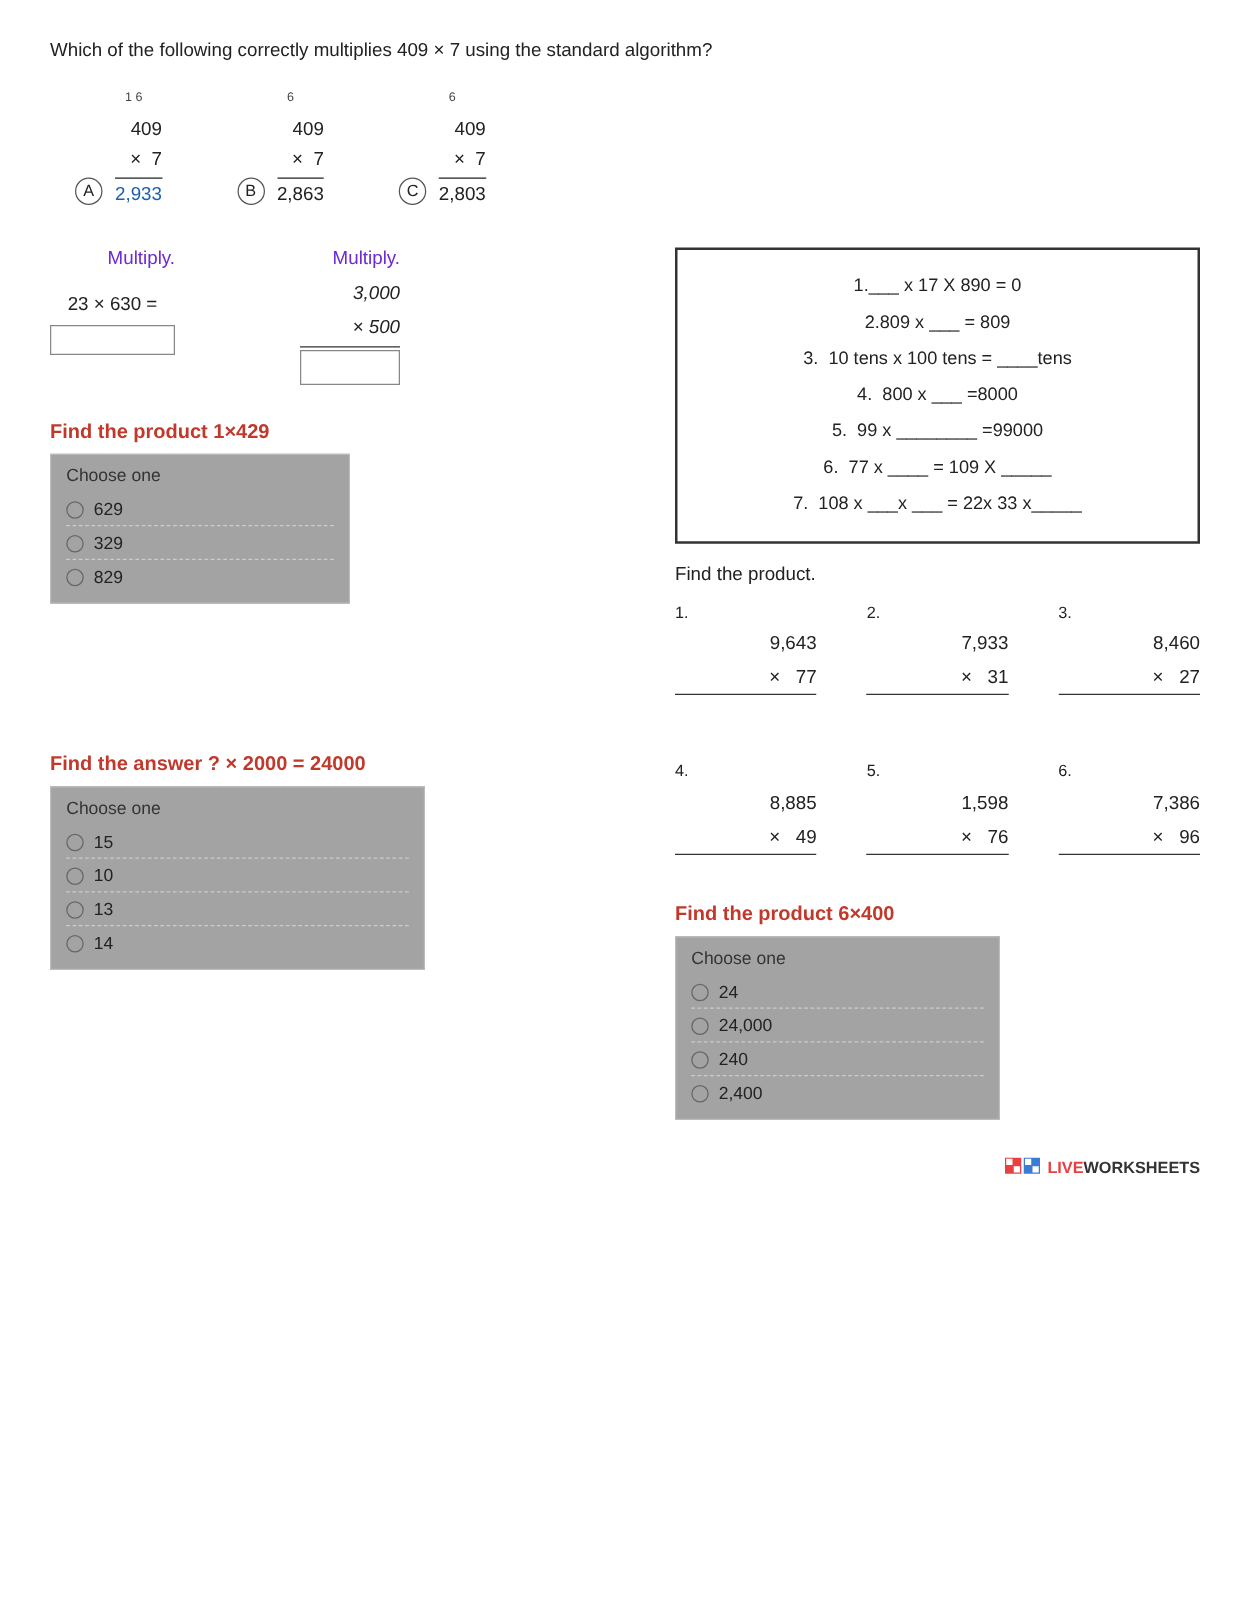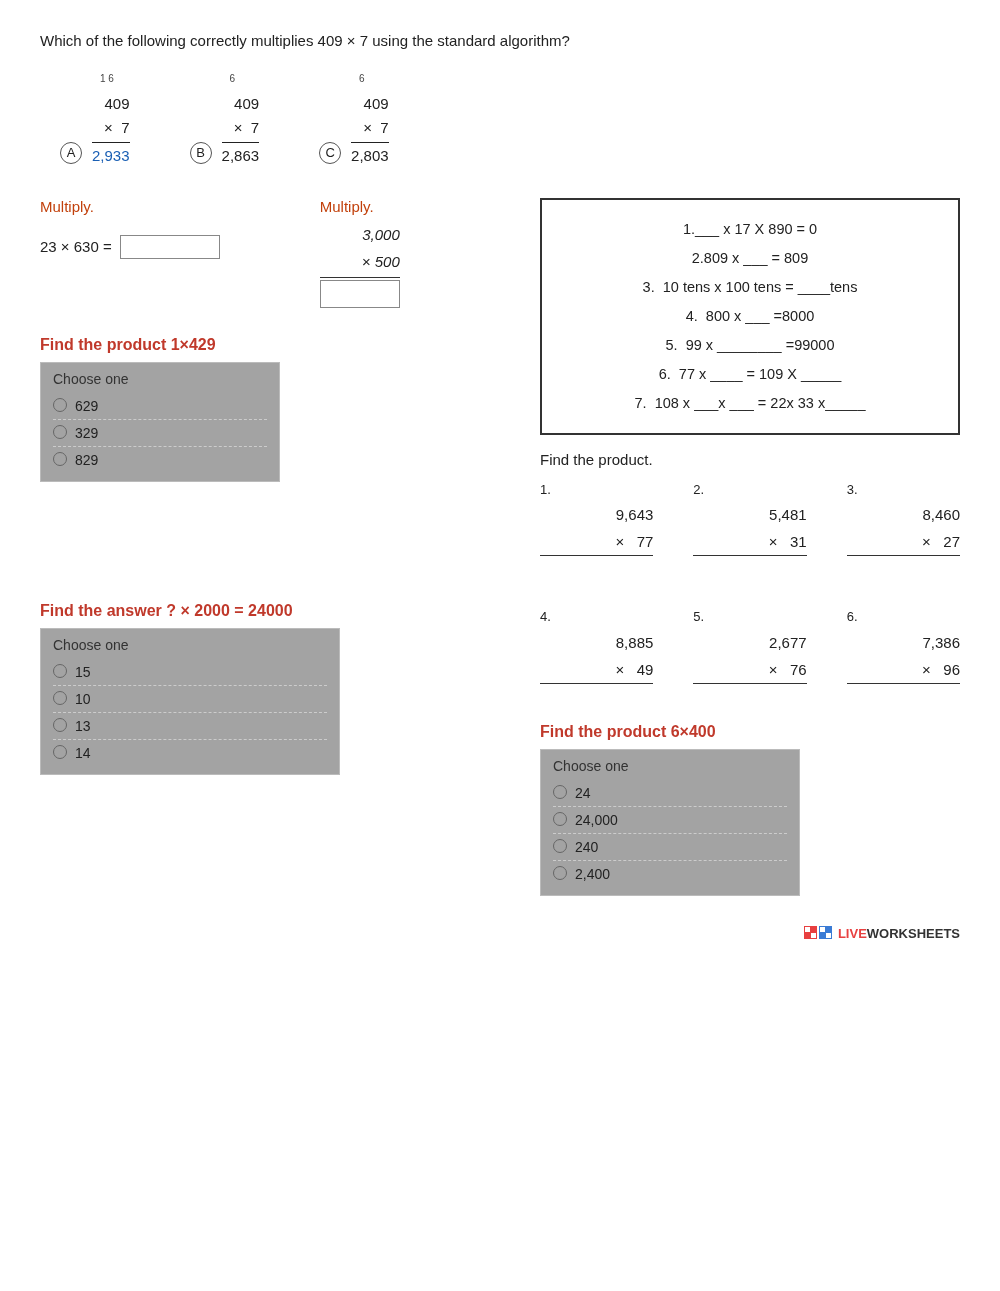--- a/index.html
+++ b/index.html
@@ -75,25 +75,26 @@
       line-height: 2;
       text-align: center;
     }
     
     .multiply-section {
       display: flex;
       gap: 60px;
       margin-bottom: 20px;
     }
     .multiply-block { font-size: 15px; }
-    .multiply-block .label { margin-bottom: 6px; color: #c2410c; }
+    .multiply-block .label { margin-bottom: 6px; color: #6d28d9; text-align: right; }
     .multiply-block .equation {
       display: flex;
       align-items: center;
       gap: 8px;
+      flex-direction: column;
     }
     .answer-box {
       border: 1.5px solid #888;
       width: 100px;
       height: 24px;
       display: inline-block;
     }
     .stacked-mult {
       text-align: right;
       font-size: 15px;
@@ -126,21 +127,21 @@
       min-width: 180px;
       background: #a3a3a3;
     }
     .choose-box .choose-label {
       margin-bottom: 6px;
       font-size: 14px;
       color: #333;
     }
     .choose-row {
       display: flex;
-      align-items: flex-start;
+      align-items: flex-end;
       gap: 8px;
       border-bottom: 1px dashed #ccc;
       padding: 5px 0;
     }
     .choose-row:last-child { border-bottom: none; }
     .radio-circle {
       width: 14px;
       height: 14px;
       border: 1.5px solid #666;
       border-radius: 50%;
@@ -315,21 +316,21 @@
 
       <div class="product-item">
         <div class="item-num">1.</div>
         <div>9,643</div>
         <div>×&nbsp;&nbsp;&nbsp;77</div>
         <div class="prod-line"></div>
       </div>
 
       <div class="product-item">
         <div class="item-num">2.</div>
-        <div>5,481</div>
+        <div>7,933</div>
         <div>×&nbsp;&nbsp;&nbsp;31</div>
         <div class="prod-line"></div>
       </div>
 
       <div class="product-item">
         <div class="item-num">3.</div>
         <div>8,460</div>
         <div>×&nbsp;&nbsp;&nbsp;27</div>
         <div class="prod-line"></div>
       </div>
@@ -339,21 +340,21 @@
 
       <div class="product-item">
         <div class="item-num">4.</div>
         <div>8,885</div>
         <div>×&nbsp;&nbsp;&nbsp;49</div>
         <div class="prod-line"></div>
       </div>
 
       <div class="product-item">
         <div class="item-num">5.</div>
-        <div>2,677</div>
+        <div>1,598</div>
         <div>×&nbsp;&nbsp;&nbsp;76</div>
         <div class="prod-line"></div>
       </div>
 
       <div class="product-item">
         <div class="item-num">6.</div>
         <div>7,386</div>
         <div>×&nbsp;&nbsp;&nbsp;96</div>
         <div class="prod-line"></div>
       </div>

